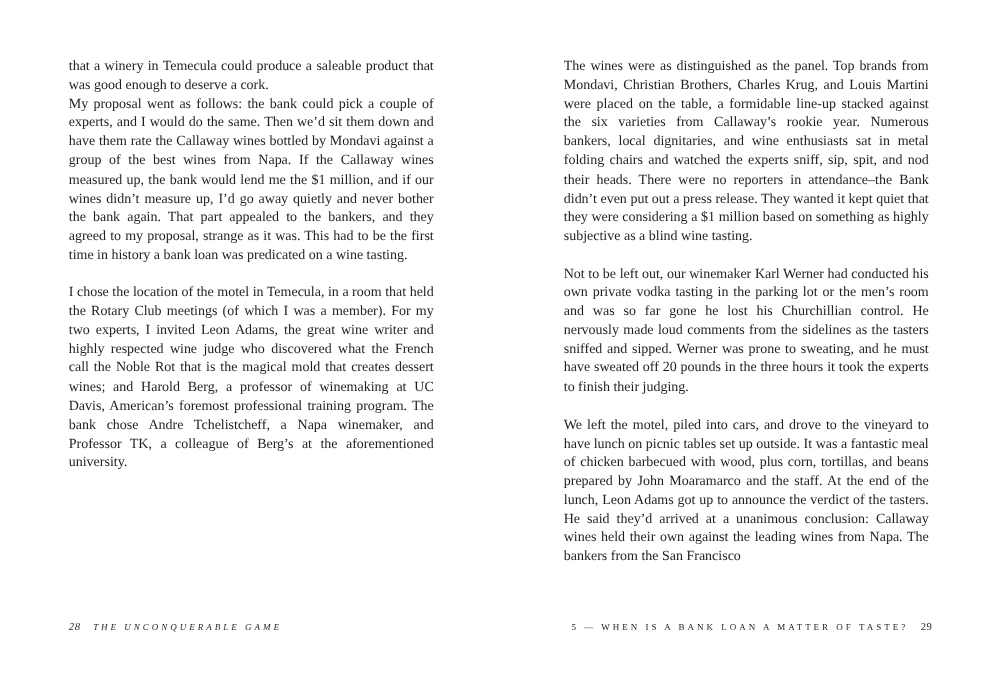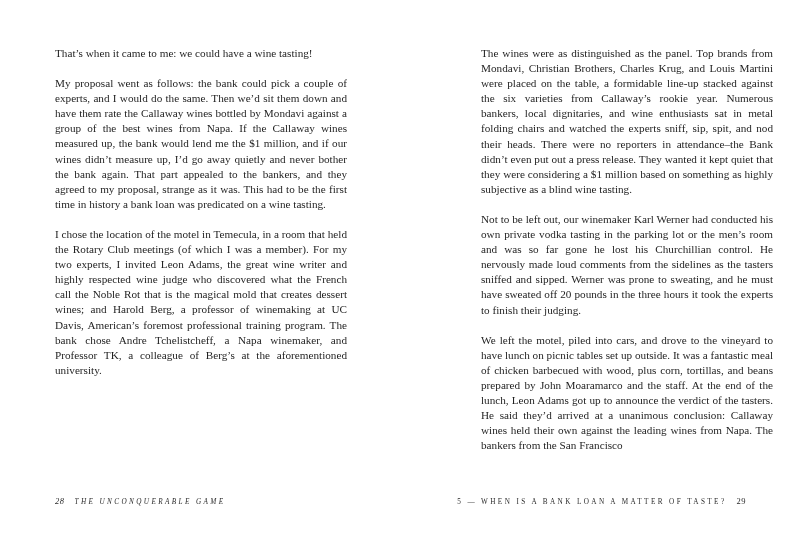--- a/index.html
+++ b/index.html
@@ -1,35 +1,35 @@
 <!DOCTYPE html>
 <html><head>
 <meta charset="utf-8">
 <style>
   html, body { margin: 0; padding: 0; background: #ffffff; }
   body { width: 800px; height: 545px; position: relative; overflow: hidden;
          font-family: "Liberation Serif", "DejaVu Serif", serif; color: #1e1e1e; }
   .page { position: absolute; top: 46px; width: 292px; }
   .page.left { left: 55px; }
-  .page.right { left: 481px; }
+  .page.right { left: 451px; }
   .para { margin: 0 0 15px 0; font-size: 11.2px; line-height: 15.1px; text-align: justify; }
   .para.tight { margin-bottom: 0; }
   .para.no-indent-left { text-align: left; }
   .footer { position: absolute; top: 496px; font-size: 7.2px; letter-spacing: 2.4px;
             color: #2a2a2a; text-transform: uppercase; white-space: nowrap; }
   .footer.left { left: 55px; font-style: italic; }
   .footer.right { right: 54px; text-align: right; }
   .folio { letter-spacing: 0.5px; font-size: 8.5px; }
   .footer .sp { display: inline-block; width: 10px; }
 </style>
 </head>
 <body>
 
 <div class="page left">
-  <p class="para no-indent-left">That’s when it came to me: we could have a wine tasting!</p>
+  <p class="para tight">that a winery in Temecula could produce a saleable product that was good enough to deserve a cork.</p>
   <p class="para">My proposal went as follows: the bank could pick a couple of experts, and I would do the same. Then we’d sit them down and have them rate the Callaway wines bottled by Mondavi against a group of the best wines from Napa. If the Callaway wines measured up, the bank would lend me the $1 million, and if our wines didn’t measure up, I’d go away quietly and never bother the bank again. That part appealed to the bankers, and they agreed to my proposal, strange as it was. This had to be the first time in history a bank loan was predicated on a wine tasting.</p>
   <p class="para">I chose the location of the motel in Temecula, in a room that held the Rotary Club meetings (of which I was a member). For my two experts, I invited Leon Adams, the great wine writer and highly respected wine judge who discovered what the French call the Noble Rot that is the magical mold that creates dessert wines; and Harold Berg, a professor of winemaking at UC Davis, American’s foremost professional training program. The bank chose Andre Tchelistcheff, a Napa winemaker, and Professor TK, a colleague of Berg’s at the aforementioned university.</p>
 </div>
 
 <div class="footer left">
   <span class="folio">28</span><span class="sp"></span><span>The Unconquerable Game</span>
 </div>
 
 <div class="page right">
   <p class="para">The wines were as distinguished as the panel. Top brands from Mondavi, Christian Brothers, Charles Krug, and Louis Martini were placed on the table, a formidable line-up stacked against the six varieties from Callaway’s rookie year. Numerous bankers, local dignitaries, and wine enthusiasts sat in metal folding chairs and watched the experts sniff, sip, spit, and nod their heads. There were no reporters in attendance–the Bank didn’t even put out a press release. They wanted it kept quiet that they were considering a $1 million based on something as highly subjective as a blind wine tasting.</p>

